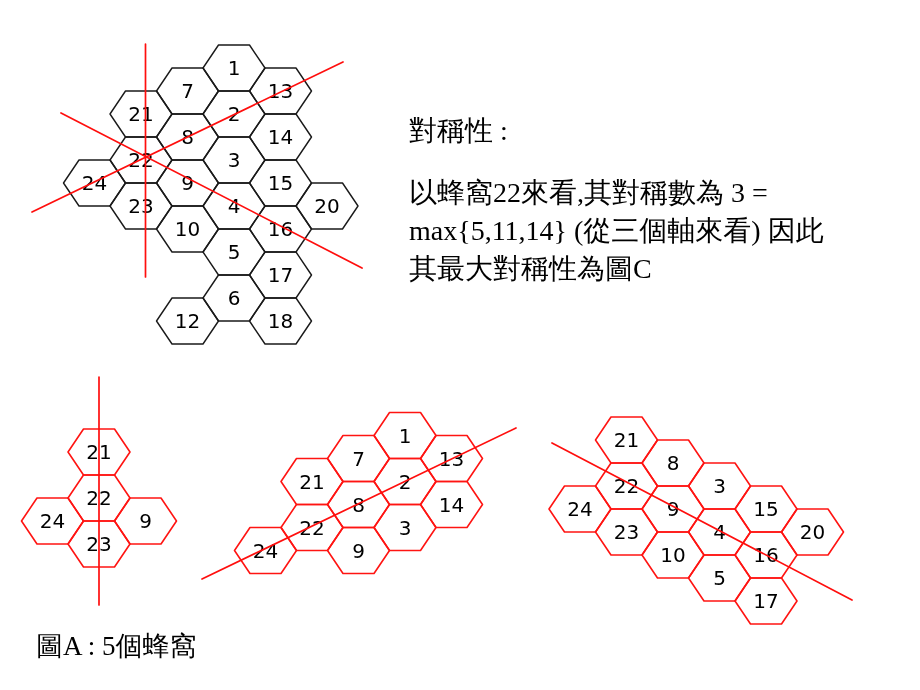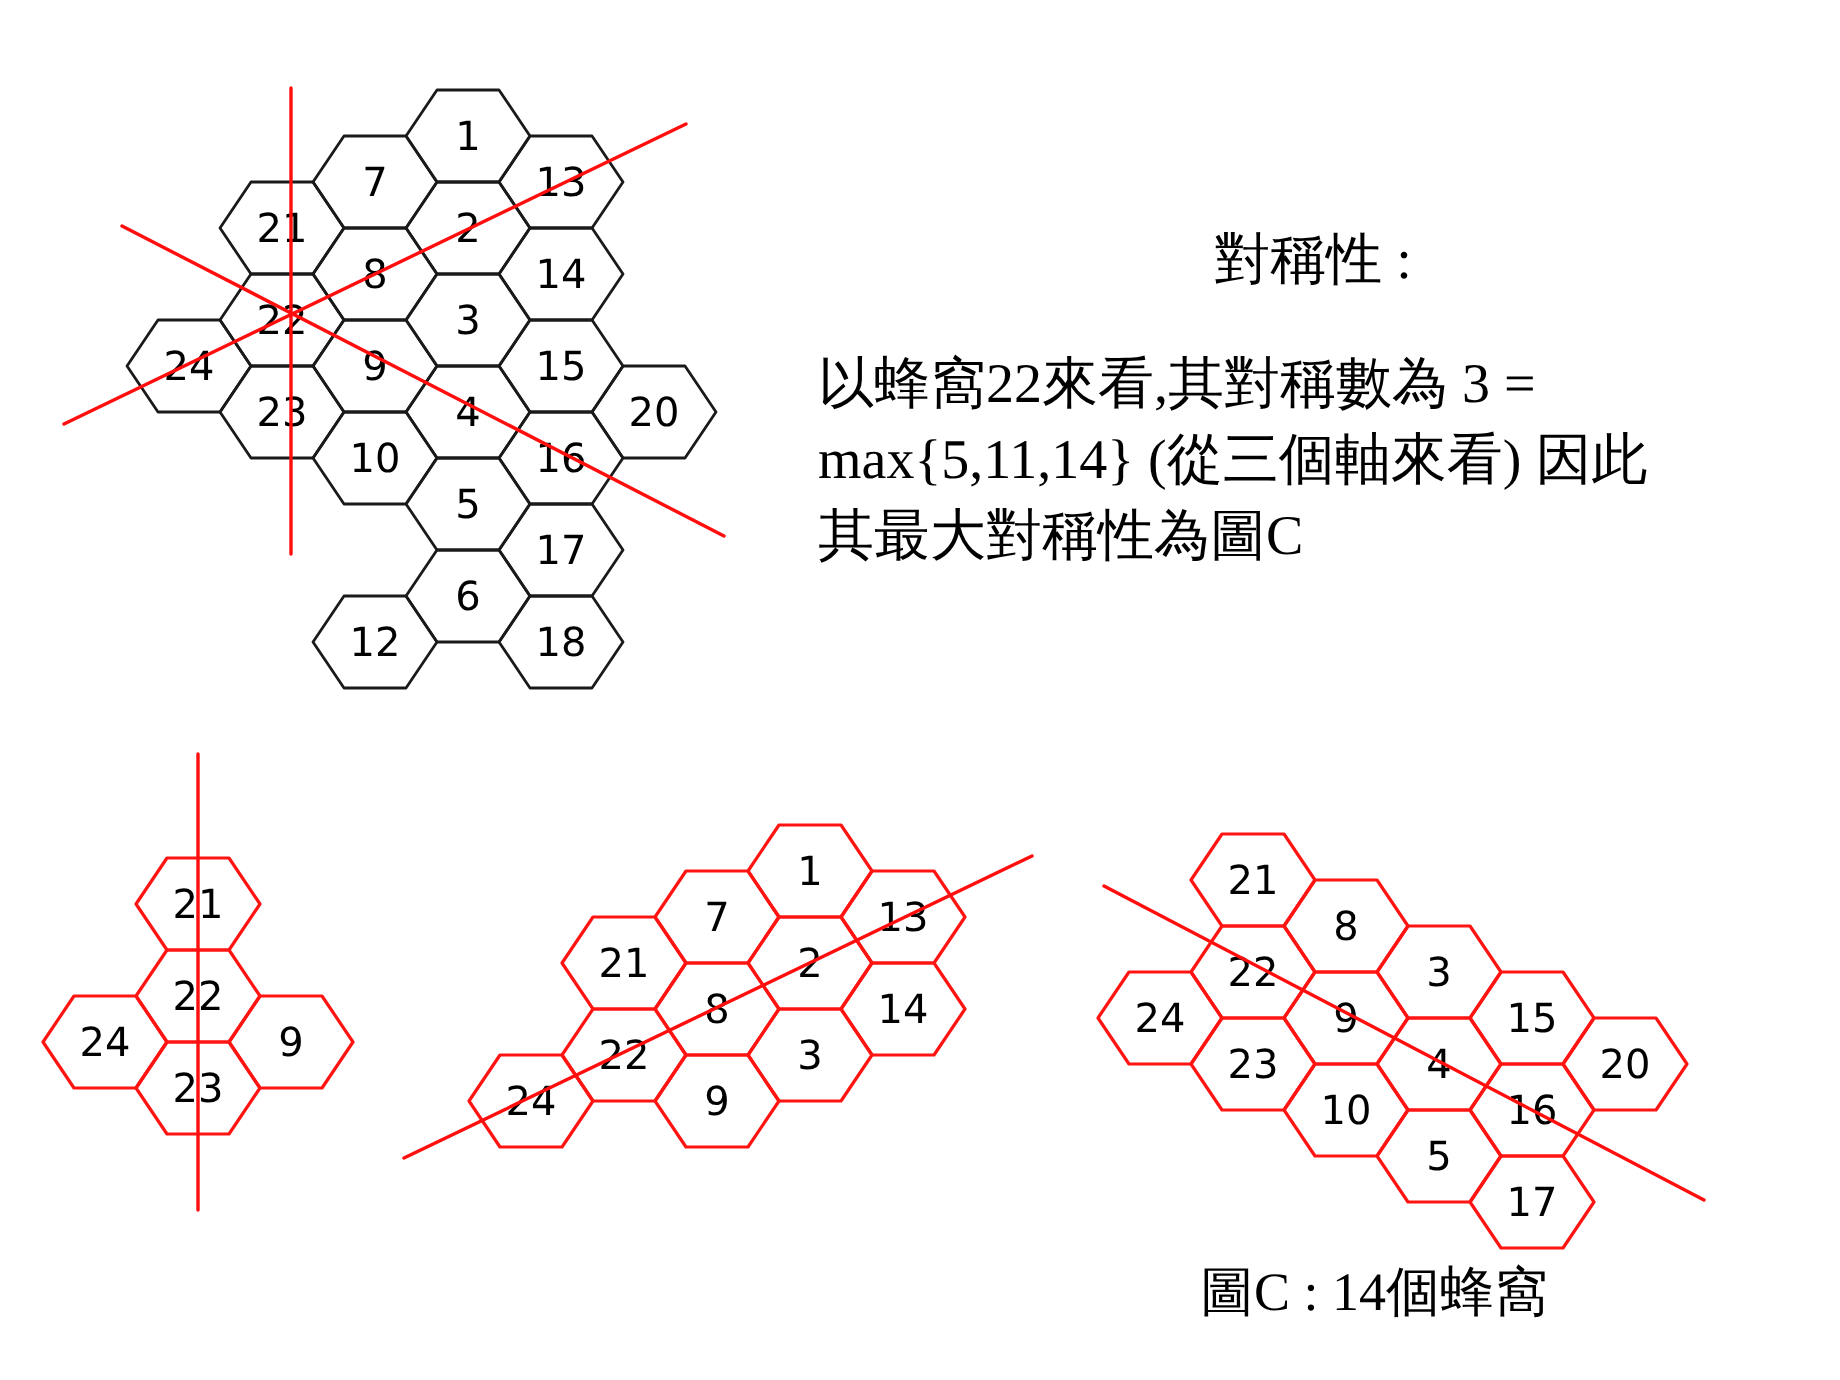--- a/index.html
+++ b/index.html
@@ -11,21 +11,21 @@
   .slide svg{position:absolute;left:0;top:0;}
   .hex{fill:none;stroke-linejoin:round;}
   .hex-black{stroke:#1a1a1a;stroke-width:1.4px;}
   .hex-red{stroke:#ff1412;stroke-width:1.6px;}
   .axis{stroke:#ff0e0d;stroke-width:1.7px;stroke-linecap:round;fill:none;}
   .hex-num{
     font-family:"DejaVu Sans","Liberation Sans",sans-serif;
     font-size:20px;fill:#000;text-anchor:middle;
   }
   .side-text{position:absolute;left:409px;top:112px;width:495px;font-size:28px;line-height:38px;}
-  .side-heading{margin:0 0 24px 0;text-align:center;}
+  .side-heading{margin:0 0 24px 0;}
   .side-body{white-space:pre-line;}
   .caption{position:absolute;top:628px;font-size:27px;white-space:nowrap;}
   .caption-a{left:36px;}
   .caption-b{left:276px;}
   .caption-c{left:600px;}
 </style>
 </head>
 <body>
 
 <div class="slide">
@@ -150,14 +150,14 @@
       <line x1="552" y1="443" x2="852" y2="600" class="axis"></line>
     </svg>
 
   <div class="side-text">
     <div class="side-heading">對稱性 :</div>
     <div class="side-body">以蜂窩22來看,其對稱數為 3 =
 max{5,11,14}  (從三個軸來看)  因此
 其最大對稱性為圖C</div>
   </div>
 
-  <div class="caption caption-c">圖C : 14個蜂窩</div>
+  <div class="caption caption-a">圖A : 5個蜂窩</div>
 </div>
 
 </body></html>

